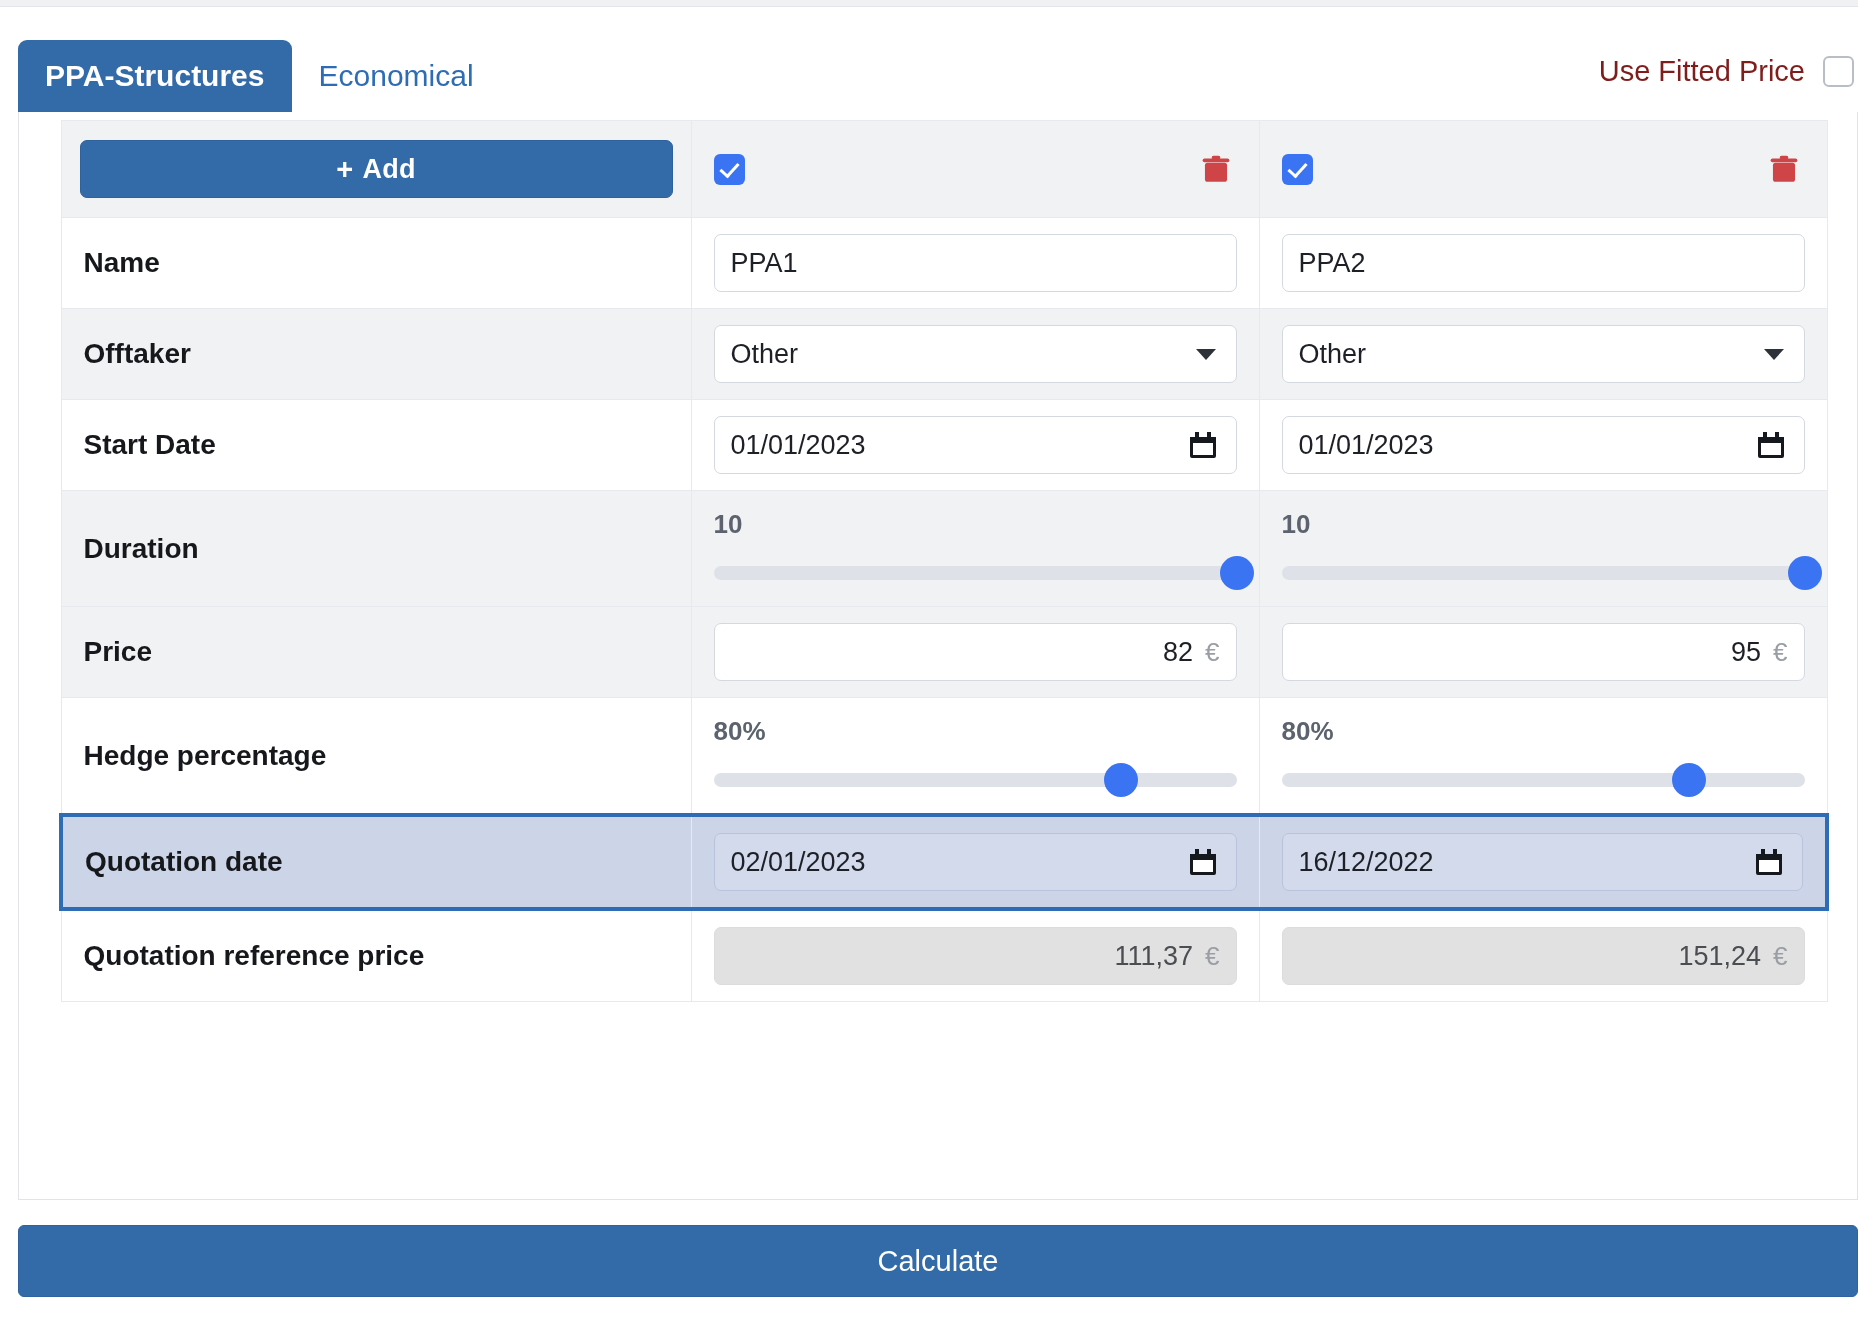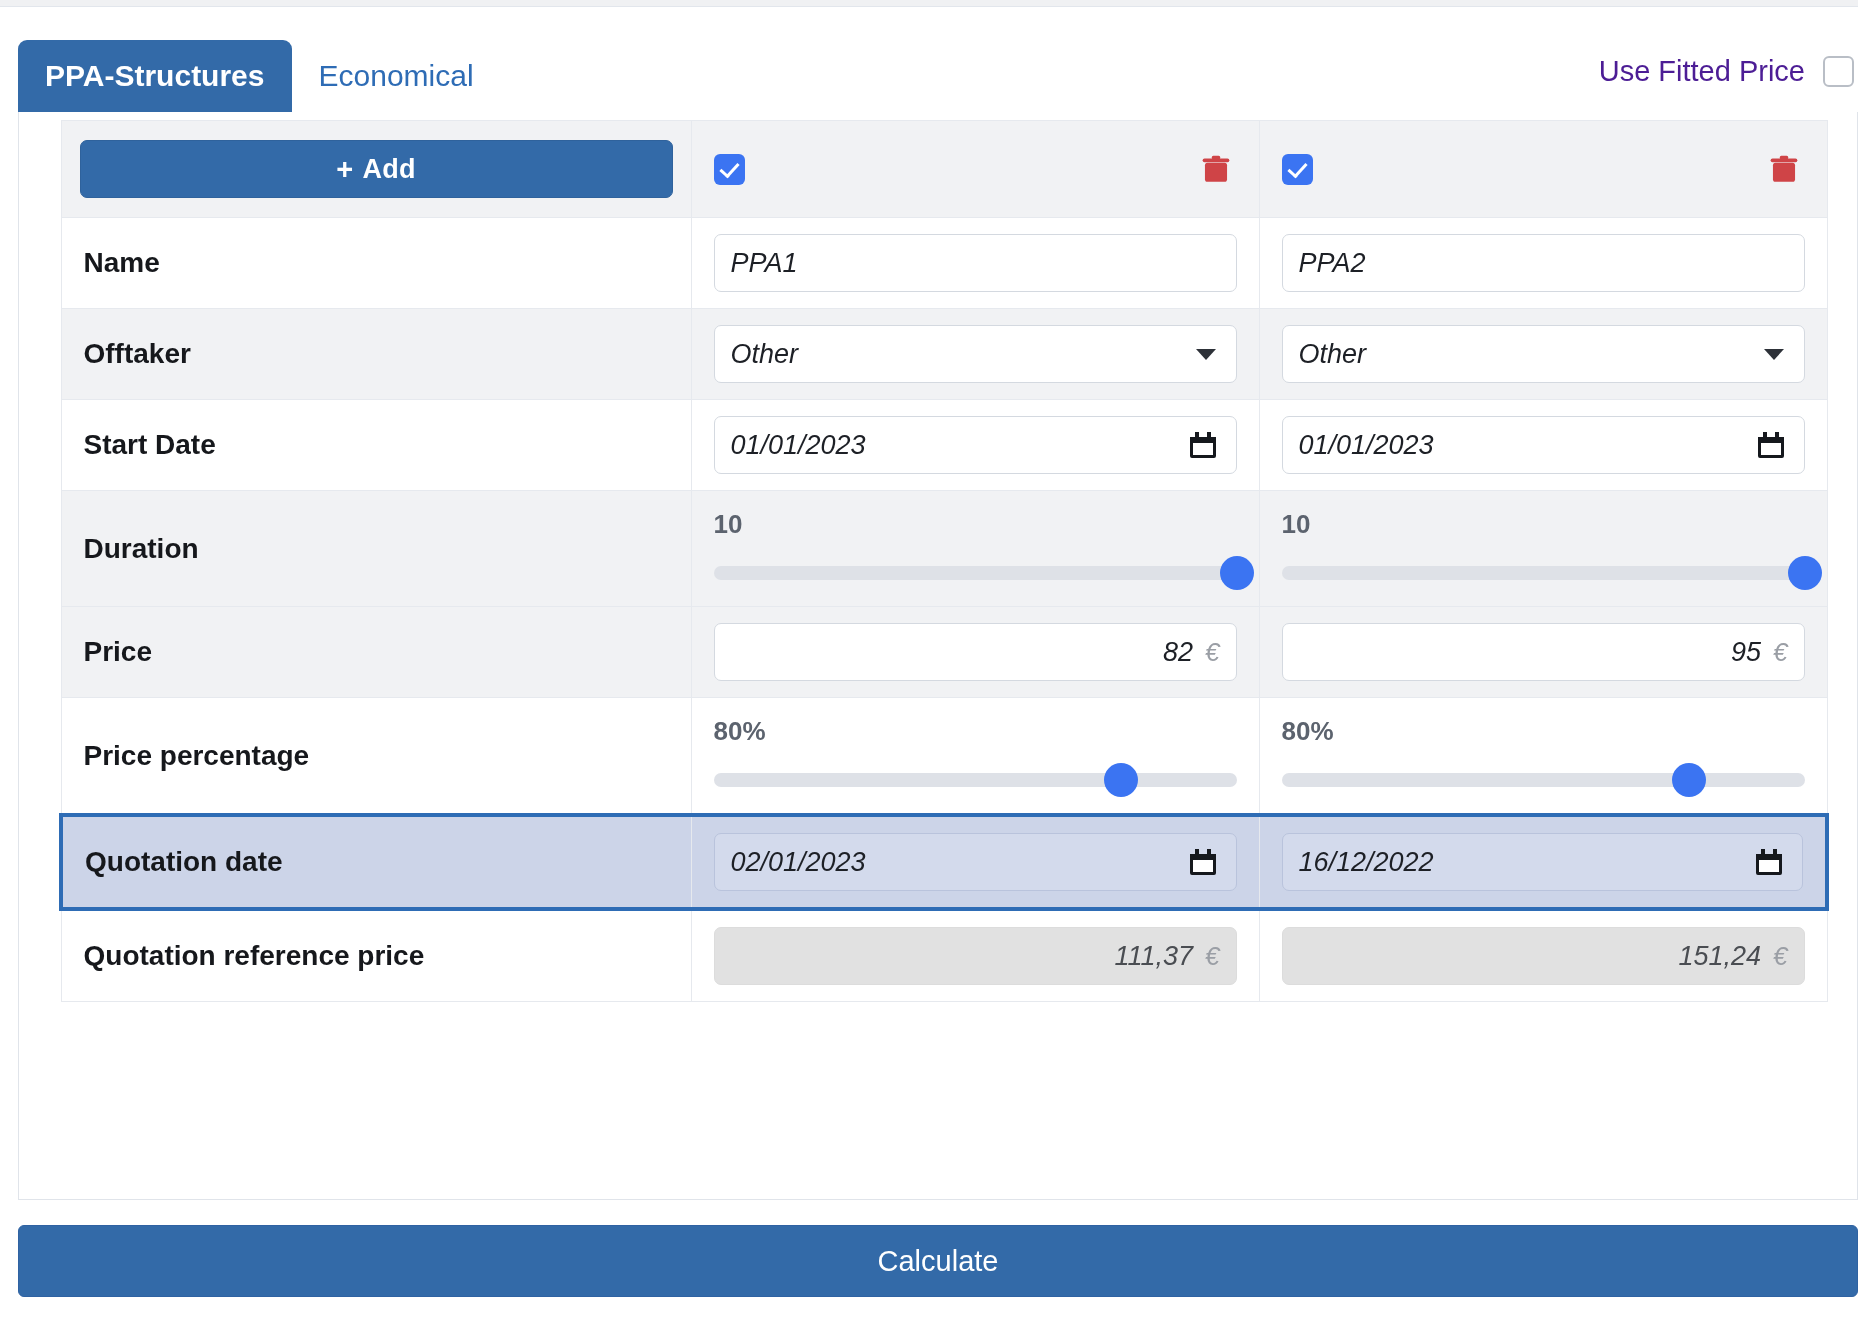--- a/index.html
+++ b/index.html
@@ -54,21 +54,21 @@
     width: 1840px; height: 1px;
     background: #e0e4ea;
   }
 
   .fitted-wrap {
     position: absolute; right: 22px; top: 47px;
     display: flex; align-items: center; gap: 18px;
   }
   .fitted-label {
     font-size: 29px;
-    color: #4c1d95;
+    color: #7f1d1d;
     white-space: nowrap;
   }
   .cb-empty {
     width: 31px; height: 31px;
     border: 2px solid #b9bec6;
     border-radius: 6px;
     background: #ffffff;
     cursor: pointer;
   }
 
@@ -166,21 +166,20 @@
     height: 58px;
     border: 1px solid #d4d9e0;
     border-radius: 7px;
     background: #ffffff;
     font-family: "Liberation Sans", sans-serif;
     font-size: 27px;
     color: #1d2026;
     padding: 0 16px;
     display: flex; align-items: center;
     outline: none;
-    font-style: italic;
   }
   .fld.select { justify-content: space-between; cursor: pointer; gap: 23px; }
   .fld.date   { justify-content: space-between; cursor: pointer; }
   .fld.num    { justify-content: flex-end; gap: 12px; }
   .fld.disabled {
     background: #e1e1e1;
     border-color: #dcdcdc;
     color: #4a4d52;
     justify-content: flex-end;
     gap: 12px;
@@ -454,21 +453,21 @@
                 <div class="fld num">
                   <span>95</span>
                   <span class="euro">€</span>
                 </div>
               </div>
             </td>
           </tr>
 
           <tr class="rowA">
             <td>
-              <div class="rowlabel">Price percentage</div>
+              <div class="rowlabel">Hedge percentage</div>
             </td>
             <td>
               <div class="slidercell">
                 <div class="slval">80%</div>
                 <div class="track">
                   <div class="thumb" style="left: 78%;"></div>
                 </div>
               </div>
             </td>
             <td>

